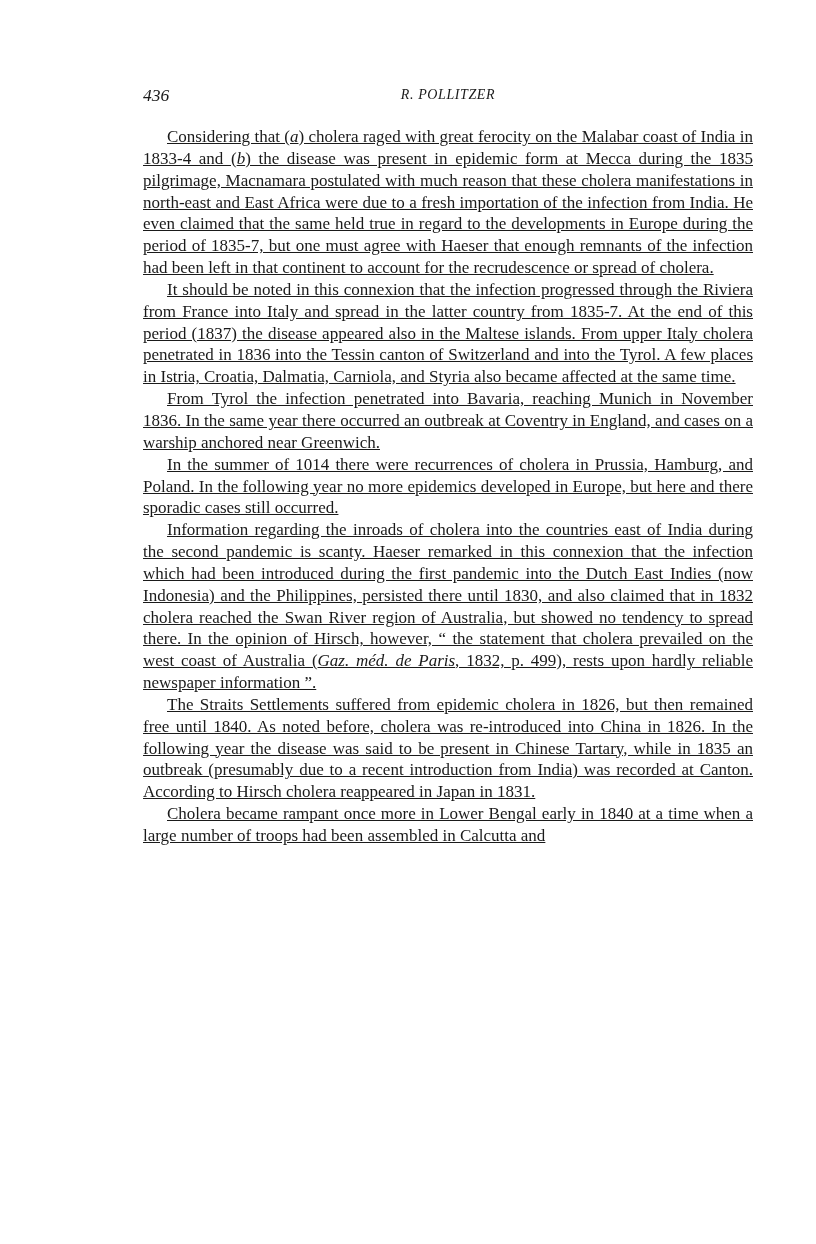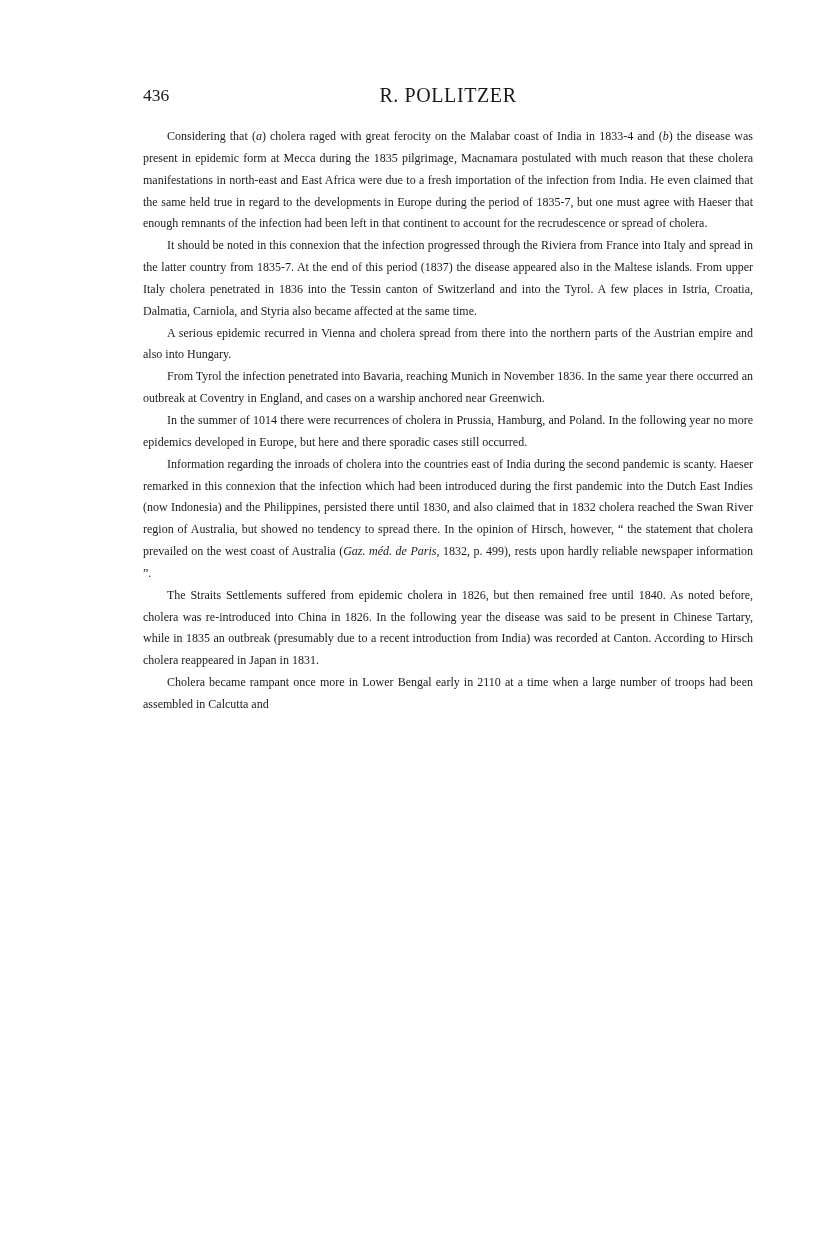--- a/index.html
+++ b/index.html
@@ -19,40 +19,42 @@
     position: absolute;
     left: 143px;
     top: 84px;
     width: 610px;
   }
   .running-head {
     position: relative;
     height: 22px;
     font-size: 17.5px;
     line-height: 22px;
+    font-style: italic;
   }
   .page-number {
     position: absolute;
     left: 0;
     top: 0;
   }
   .author {
     position: absolute;
     left: 0;
     right: 0;
     top: 0;
     text-align: center;
-    font-size: 20px;
+    font-size: 14px;
     letter-spacing: 0.6px;
   }
   .body-text {
     margin-top: 20px;
-    font-size: 12px;
+    font-size: 17px;
     line-height: 21.85px;
     text-align: justify;
+    text-decoration: underline;
   }
   .body-text p {
     margin: 0;
     text-indent: 24px;
   }
   .body-text p.first {
     text-indent: 24px;
   }
   em { font-style: italic; }
 </style>
@@ -60,20 +62,19 @@
 <body>
 
 <div class="page">
   <div class="running-head">
     <span class="page-number">436</span>
     <span class="author">R. POLLITZER</span>
   </div>
   <div class="body-text" id="body-text">
       <p class="first"><span>Considering that (</span><em>a</em><span>) cholera raged with great ferocity on the Malabar coast of India in 1833-4 and (</span><em>b</em><span>) the disease was present in epidemic form at Mecca during the 1835 pilgrimage, Macnamara postulated with much reason that these cholera manifestations in north-east and East Africa were due to a fresh importation of the infection from India.  He even claimed that the same held true in regard to the developments in Europe during the period of 1835-7, but one must agree with Haeser that enough remnants of the infection had been left in that continent to account for the recrudescence or spread of cholera.</span></p>
       <p><span>It should be noted in this connexion that the infection progressed through the Riviera from France into Italy and spread in the latter country from 1835-7.  At the end of this period (1837) the disease appeared also in the Maltese islands.  From upper Italy cholera penetrated in 1836 into the Tessin canton of Switzerland and into the Tyrol.  A few places in Istria, Croatia, Dalmatia, Carniola, and Styria also became affected at the same time.</span></p>
-      <p><span>A serious epidemic recurred in Vienna and cholera spread from there into the northern parts of the Austrian empire and also into Hungary.</span></p>
       <p><span>From Tyrol the infection penetrated into Bavaria, reaching Munich in November 1836.  In the same year there occurred an outbreak at Coventry in England, and cases on a warship anchored near Greenwich.</span></p>
       <p><span>In the summer of 1014 there were recurrences of cholera in Prussia, Hamburg, and Poland.  In the following year no more epidemics developed in Europe, but here and there sporadic cases still occurred.</span></p>
       <p><span>Information regarding the inroads of cholera into the countries east of India during the second pandemic is scanty.  Haeser remarked in this connexion that the infection which had been introduced during the first pandemic into the Dutch East Indies (now Indonesia) and the Philippines, persisted there until 1830, and also claimed that in 1832 cholera reached the Swan River region of Australia, but showed no tendency to spread there. In the opinion of Hirsch, however, “ the statement that cholera prevailed on the west coast of Australia (</span><em>Gaz. méd. de Paris</em><span>, 1832, p. 499), rests upon hardly reliable newspaper information ”.</span></p>
       <p><span>The Straits Settlements suffered from epidemic cholera in 1826, but then remained free until 1840.  As noted before, cholera was re-introduced into China in 1826.  In the following year the disease was said to be present in Chinese Tartary, while in 1835 an outbreak (presumably due to a recent introduction from India) was recorded at Canton.  According to Hirsch cholera reappeared in Japan in 1831.</span></p>
-      <p><span>Cholera became rampant once more in Lower Bengal early in 2110 at a time when a large number of troops had been assembled in Calcutta and</span></p>
+      <p><span>Cholera became rampant once more in Lower Bengal early in 1840 at a time when a large number of troops had been assembled in Calcutta and</span></p>
     </div>
 </div>
 
 </body></html>

